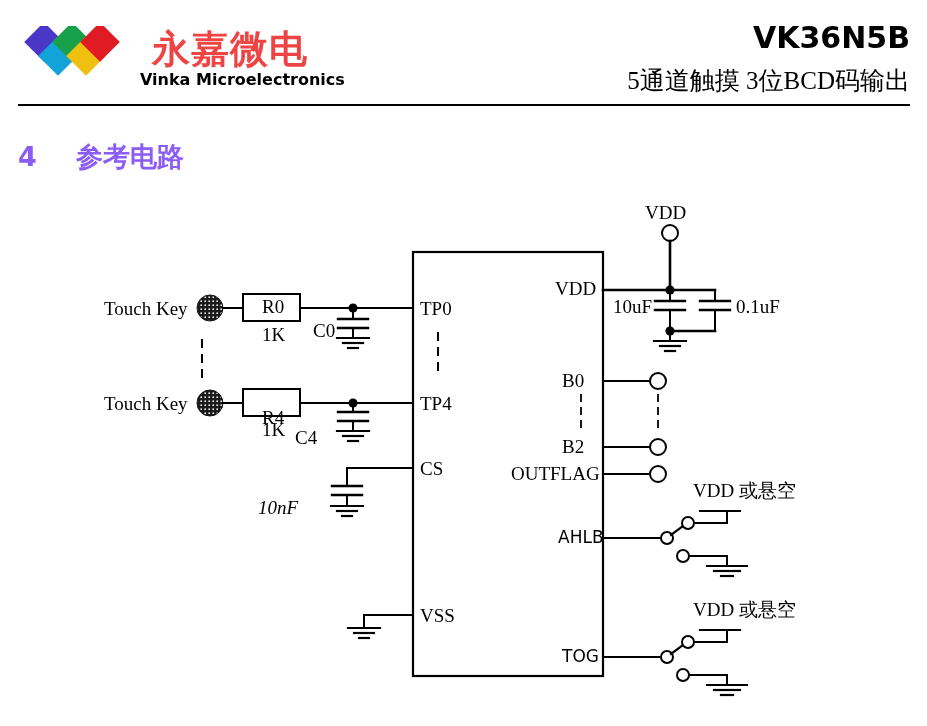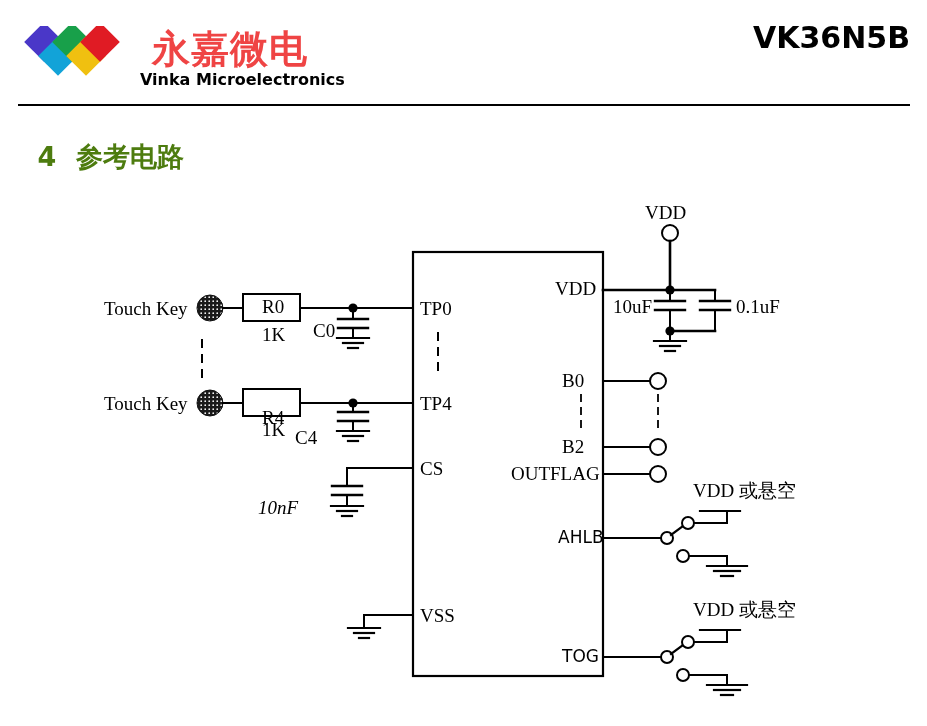--- a/index.html
+++ b/index.html
@@ -80,23 +80,22 @@
     border-top: 2px solid #000;
   }
 
   
   #section-heading {
     position: absolute;
     left: 18px; top: 139px;
     font-family: "DejaVu Sans", sans-serif;
     font-weight: 700;
     font-size: 27px;
-    color: #4d7c0f;
-    white-space: nowrap;
-    text-align: center;
+    color: #8b5cf6;
+    white-space: nowrap;
   }
   #section-number { display: inline-block; width: 58px; }
 
   
   #schematic {
     position: absolute;
     left: 0; top: 0;
     width: 927px; height: 726px;
   }
   .lbl {
@@ -127,20 +126,21 @@
       <rect x="26" y="16" width="28" height="28" transform="rotate(45 40 30)" fill="#12a3d8"></rect>
       <rect x="40" y="2" width="28" height="28" transform="rotate(45 54 16)" fill="#18a04a"></rect>
       <rect x="54" y="16" width="28" height="28" transform="rotate(45 68 30)" fill="#f0c010"></rect>
       <rect x="68" y="2" width="28" height="28" transform="rotate(45 82 16)" fill="#e01b24"></rect>
     </svg>
     <div id="logo-cn">永嘉微电</div>
     <div id="logo-en">Vinka Microelectronics</div>
   </div>
 
   <div id="part-number">VK36N5B</div>
+  <div id="header-subtitle">5通道触摸  3位BCD码输出</div>
   <div id="header-rule"></div>
 </div>
 
 <div id="section-heading">
   <span id="section-number">4</span><span>参考电路</span>
 </div>
 
 <div id="schematic">
 
   <svg width="927" height="726" viewBox="0 0 927 726" style="position:absolute;left:0;top:0;">

